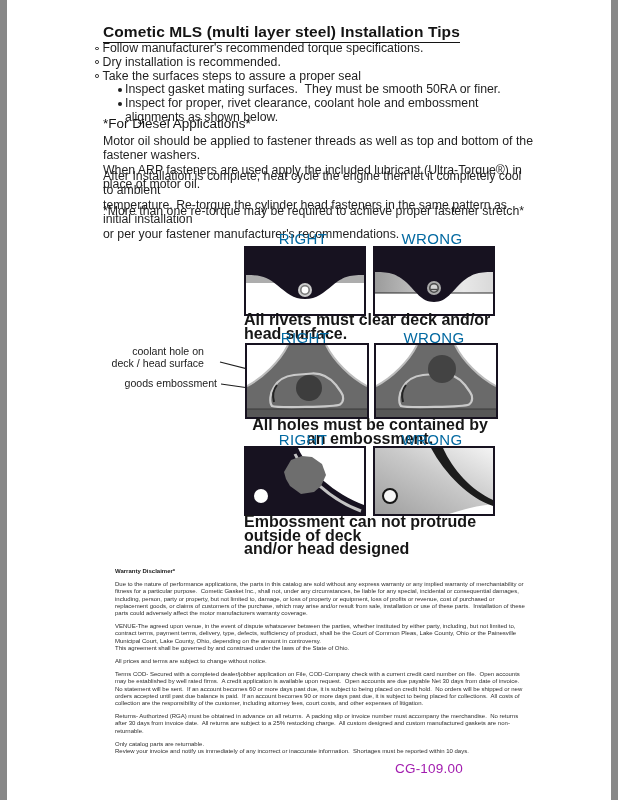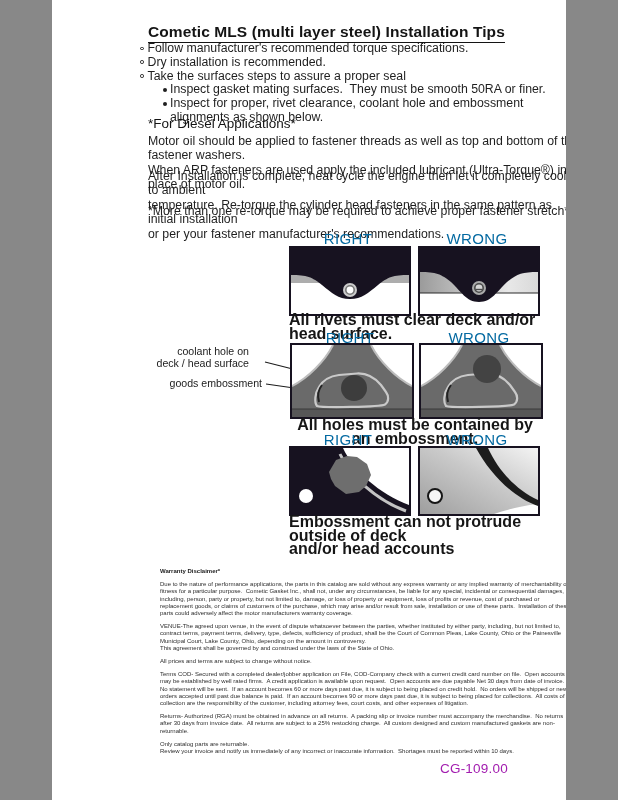--- a/index.html
+++ b/index.html
@@ -1,18 +1,18 @@
 <!DOCTYPE html>
 <html><head>
 <meta charset="utf-8">
 <style>
   html,body{margin:0;padding:0;background:#888;}
   *{box-sizing:border-box;}
   .page{
-    position:relative;width:514px;height:800px;background:#ffffff;
+    position:relative;width:604px;height:800px;background:#ffffff;
     font-family:"Liberation Sans",sans-serif;color:#1f1f1f;overflow:hidden;
     margin:0 auto;
   }
   .abs{position:absolute;}
   .pre{white-space:pre-wrap;}
   .title{
     left:96px;top:23px;font-size:15.5px;font-weight:bold;color:#141414;
     border-bottom:1.6px solid #141414;padding-bottom:1px;letter-spacing:0.1px;
   }
   .tips{left:88px;top:42px;width:440px;font-size:12.3px;line-height:13.8px;}
@@ -168,21 +168,21 @@
             <stop offset="1" stop-color="#f4f4f4"></stop>
         </linearGradient>
       </defs>
       <rect width="118" height="66" fill="url(#gd3w)"></rect>
       <path d="M118,56 C100,58 86,62 74,66 L118,66 Z" fill="#ffffff"></path>
       <path d="M56,0 L68,0 C78,22 96,42 118,52 L118,58 C94,50 70,26 56,0 Z" fill="#1c1c1c"></path>
       <circle cx="15" cy="48" r="7" fill="#f6f6f6" stroke="#161616" stroke-width="2"></circle>
     </svg>
   </div>
   <div class="abs caption pre" style="left:237px;top:515px;width:270px;">Embossment can not protrude outside of deck
-and/or head accounts</div>
+and/or head designed</div>
 
   <div class="abs legal">
     <div class="lh">Warranty Disclaimer*</div>
     <p class="pre">Due to the nature of performance applications, the parts in this catalog are sold without any express warranty or any implied warranty of merchantability or fitness for a particular purpose.  Cometic Gasket Inc., shall not, under any circumstances, be liable for any special, incidental or consequential damages, including, person, party or property, but not limited to, damage, or loss of property or equipment, loss of profits or revenue, cost of purchased or replacement goods, or claims of customers of the purchase, which may arise and/or result from sale, installation or use of these parts.  Installation of these parts could adversely affect the motor manufacturers warranty coverage.</p>
     <p class="pre tight">VENUE-The agreed upon venue, in the event of dispute whatsoever between the parties, whether instituted by either party, including, but not limited to, contract terms, payment terms, delivery, type, defects, sufficiency of product, shall be the Court of Common Pleas, Lake County, Ohio or the Painesville Municipal Court, Lake County, Ohio, depending on the amount in controversy.</p>
     <p class="pre">This agreement shall be governed by and construed under the laws of the State of Ohio.</p>
     <p class="pre">All prices and terms are subject to change without notice.</p>
     <p class="pre">Terms COD- Secured with a completed dealer/jobber application on File, COD-Company check with a current credit card number on file.  Open accounts may be established by well rated firms.  A credit application is available upon request.  Open accounts are due payable Net 30 days from date of invoice.  No statement will be sent.  If an account becomes 60 or more days past due, it is subject to being placed on credit hold.  No orders will be shipped or new orders accepted until past due balance is paid.  If an account becomes 90 or more days past due, it is subject to being placed for collections.  All costs of collection are the responsibility of the customer, including attorney fees, court costs, and other expenses of litigation.</p>
     <p class="pre">Returns- Authorized (RGA) must be obtained in advance on all returns.  A packing slip or invoice number must accompany the merchandise.  No returns after 30 days from invoice date.  All returns are subject to a 25% restocking charge.  All custom designed and custom manufactured gaskets are non-returnable.</p>
     <p class="pre tight">Only catalog parts are returnable.</p>

